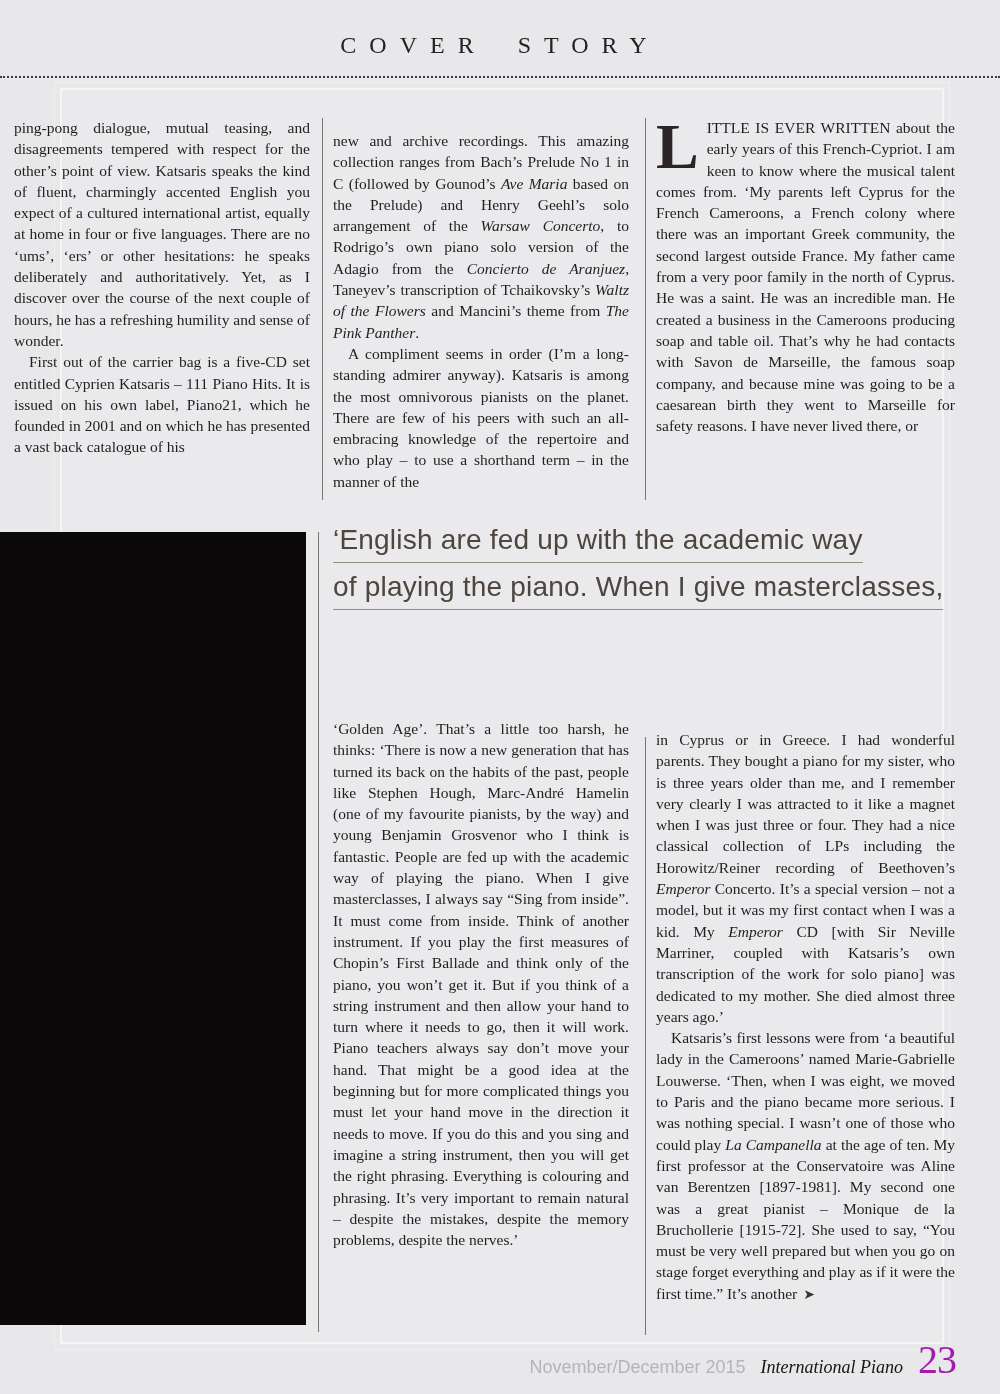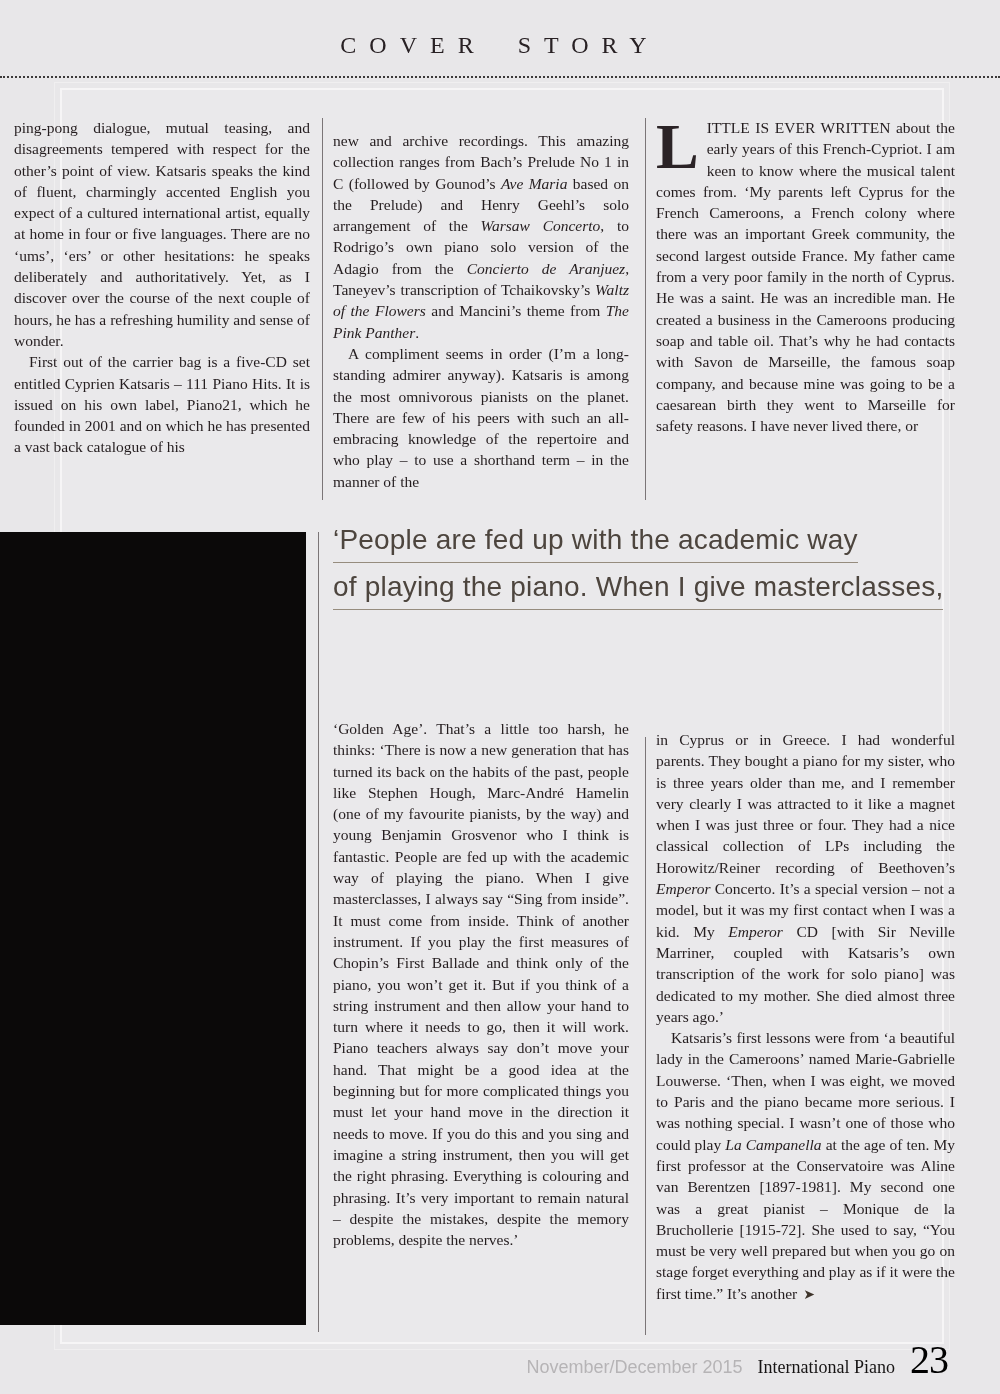--- a/index.html
+++ b/index.html
@@ -59,29 +59,29 @@
   .quote-line{
     display:table;white-space:nowrap;
     padding-bottom:6px;margin-bottom:8px;
     border-bottom:1px solid #968c7e;
   }
   .cont-arrow{
     color:#3e342b;font-size:14px;margin-left:6px;
     font-family:"DejaVu Sans", sans-serif;
   }
   .footer{
-    position:absolute;top:1340px;right:52px;
+    position:absolute;top:1340px;right:44px;
     display:flex;align-items:baseline;gap:15px;
   }
   .footer-issue{
     font-family:"Liberation Sans", sans-serif;
     font-size:18px;color:#b6b4b6;font-weight:400;
   }
-  .footer-mag{font-size:18px;color:#161414;}
-  .footer-page{font-size:40px;color:#000000;letter-spacing:-1px;line-height:1;}
+  .footer-mag{font-size:18px;color:#161414;font-style:italic;}
+  .footer-page{font-size:40px;color:#a21caf;letter-spacing:-1px;line-height:1;}
 </style>
 </head>
 <body>
 
 <div class="inner-page"></div>
 
 <div class="header-title">COVER STORY</div>
 <div class="dotted-rule"></div>
 
 <div class="col col-top-1 body-text">
@@ -98,21 +98,21 @@
   <p><span class="dropcap">L</span><span><span>ITTLE IS EVER WRITTEN about the early years of this French-Cypriot. I am keen to know where the musical talent comes from. ‘My parents left Cyprus for the French Cameroons, a French colony where there was an important Greek community, the second largest outside France. My father came from a very poor family in the north of Cyprus. He was a saint. He was an incredible man. He created a business in the Cameroons producing soap and table oil. That’s why he had contacts with Savon de Marseille, the famous soap company, and because mine was going to be a caesarean birth they went to Marseille for safety reasons. I have never lived there, or</span></span></p>
 </div>
 
 <div class="vrule vrule-1"></div>
 <div class="vrule vrule-2"></div>
 
 <div class="photo"></div>
 <div class="vrule vrule-3"></div>
 
 <div class="pull-quote">
-  <div class="quote-line">‘People are fed up with the academic way</div>
+  <div class="quote-line">‘English are fed up with the academic way</div>
   <div class="quote-line">of playing the piano. When I give masterclasses,</div>
 </div>
 
 <div class="col col-bot-mid body-text">
   <p><span>‘Golden Age’. That’s a little too harsh, he thinks: ‘There is now a new generation that has turned its back on the habits of the past, people like Stephen Hough, Marc-André Hamelin (one of my favourite pianists, by the way) and young Benjamin Grosvenor who I think is fantastic. People are fed up with the academic way of playing the piano. When I give masterclasses, I always say “Sing from inside”. It must come from inside. Think of another instrument. If you play the first measures of Chopin’s First Ballade and think only of the piano, you won’t get it. But if you think of a string instrument and then allow your hand to turn where it needs to go, then it will work. Piano teachers always say don’t move your hand. That might be a good idea at the beginning but for more complicated things you must let your hand move in the direction it needs to move. If you do this and you sing and imagine a string instrument, then you will get the right phrasing. Everything is colouring and phrasing. It’s very important to remain natural – despite the mistakes, despite the memory problems, despite the nerves.’</span></p>
 </div>
 
 <div class="col col-bot-right body-text">
   <p><span>in Cyprus or in Greece. I had wonderful parents. They bought a piano for my sister, who is three years older than me, and I remember very clearly I was attracted to it like a magnet when I was just three or four. They had a nice classical collection of LPs including the Horowitz/Reiner recording of Beethoven’s </span><i>Emperor</i><span> Concerto. It’s a special version – not a model, but it was my first contact when I was a kid. My </span><i>Emperor</i><span> CD [with Sir Neville Marriner, coupled with Katsaris’s own transcription of the work for solo piano] was dedicated to my mother. She died almost three years ago.’</span></p>
   <p class="indent"><span><span>Katsaris’s first lessons were from ‘a beautiful lady in the Cameroons’ named Marie-Gabrielle Louwerse. ‘Then, when I was eight, we moved to Paris and the piano became more serious. I was nothing special. I wasn’t one of those who could play </span><i>La Campanella</i><span> at the age of ten. My first professor at the Conservatoire was Aline van Berentzen [1897-1981]. My second one was a great pianist – Monique de la Bruchollerie [1915-72]. She used to say, “You must be very well prepared but when you go on stage forget everything and play as if it were the first time.” It’s another</span></span><span class="cont-arrow">➤</span></p>

